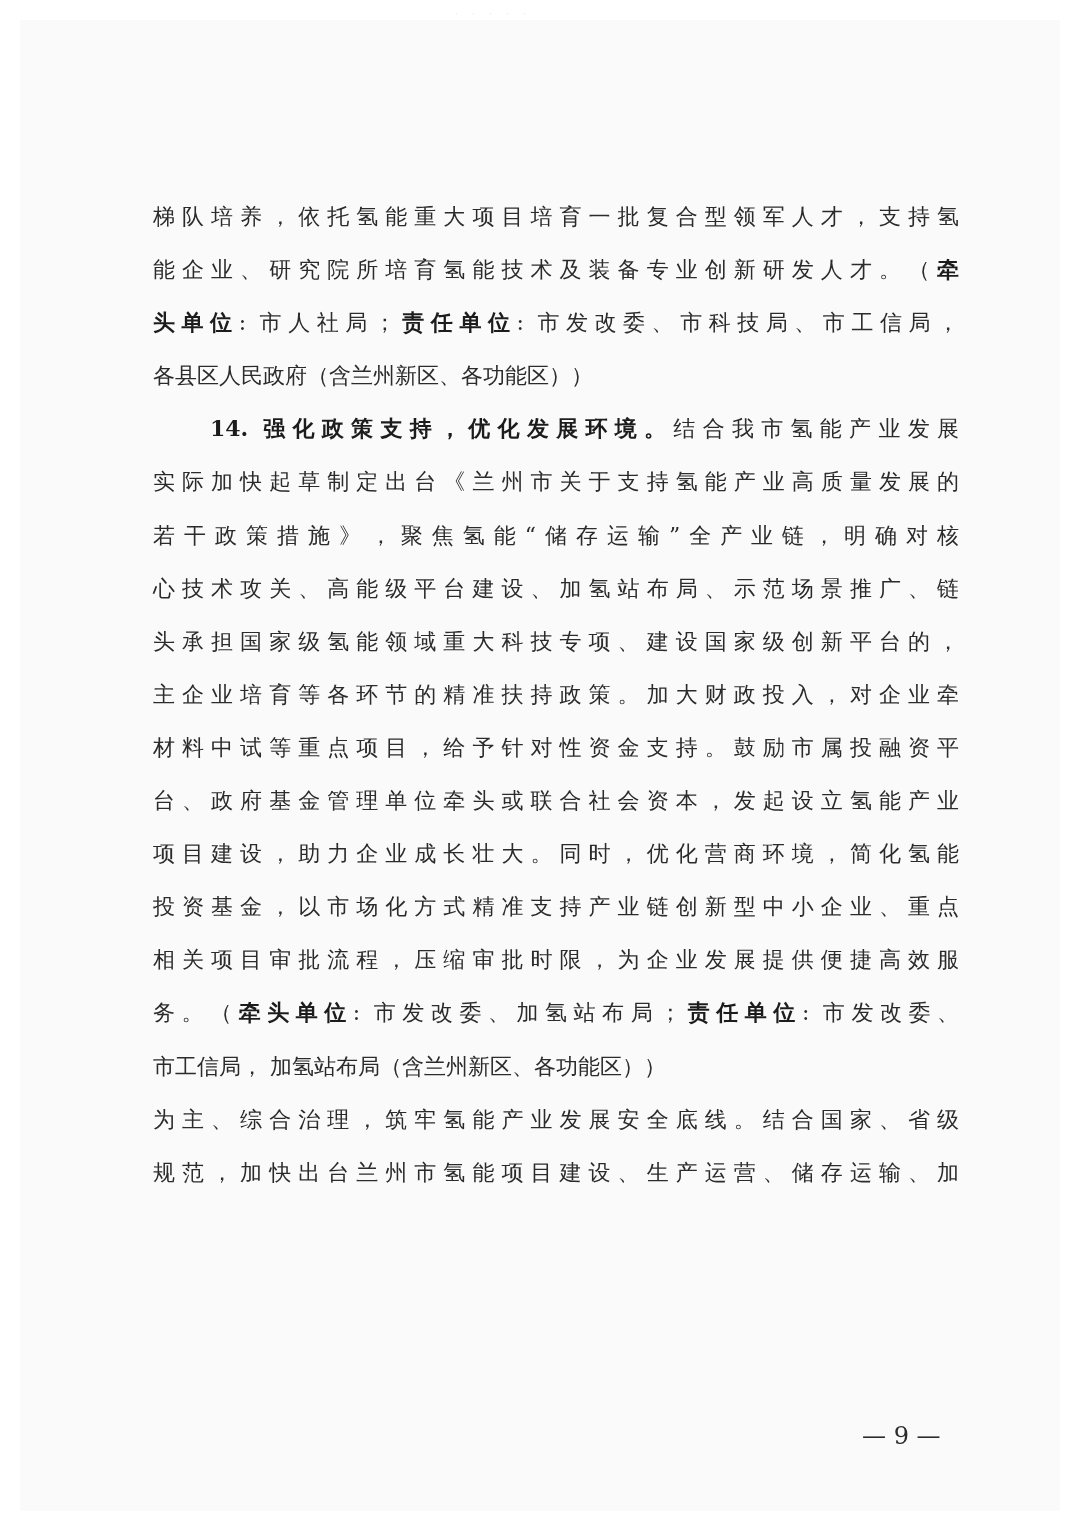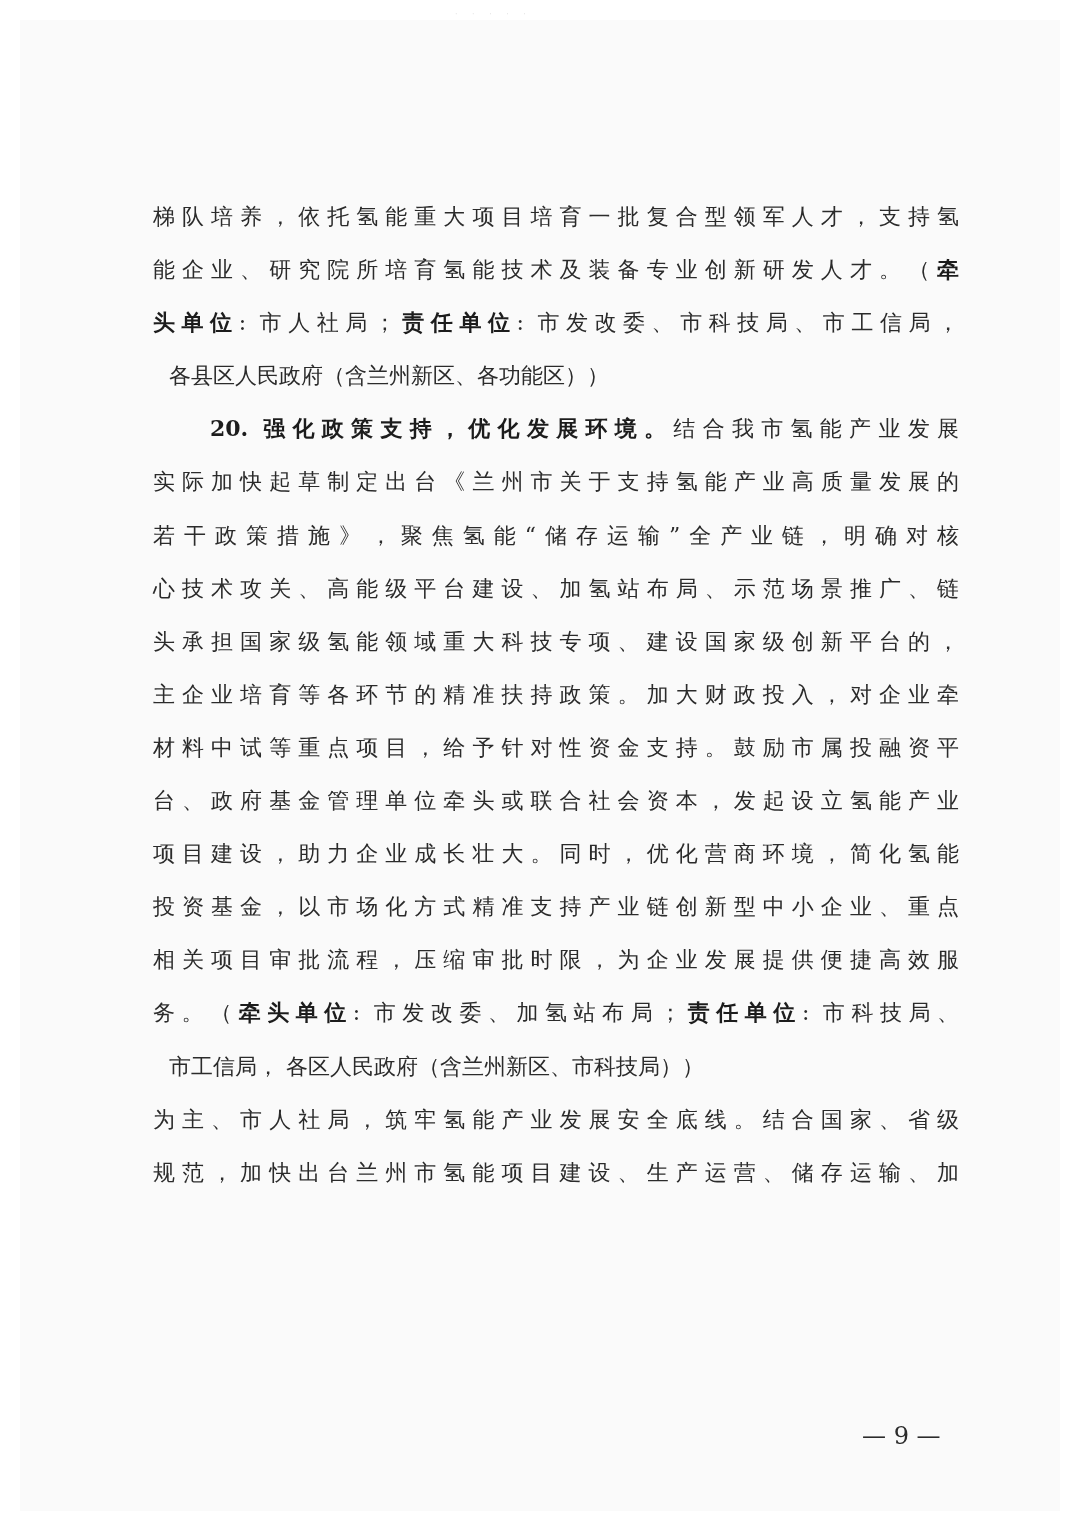--- a/index.html
+++ b/index.html
@@ -44,21 +44,20 @@
     }
     .line {
       display: block;
       white-space: nowrap;
       text-align: justify;
       text-align-last: justify;
       height: 53.1px;
     }
     .line.last {
       text-align-last: left;
-      margin-left: 16px;
     }
     .indent {
       padding-left: 57px;
     }
     .b {
       font-weight: bold;
       color: #1c1c1c;
     }
     .page-number {
       position: absolute;
@@ -79,34 +78,34 @@
 <div class="body-text">
 
   <div>
     <span class="line"><span>梯队培养，依托氢能重大项目培育一批复合型领军人才，支持氢</span></span>
     <span class="line"><span>能企业、研究院所培育氢能技术及装备专业创新研发人才。（</span><span class="b">牵</span></span>
     <span class="line"><span class="b">头单位</span><span>: 市人社局；</span><span class="b">责任单位</span><span>: 市发改委、市科技局、市工信局，</span></span>
     <span class="line last"><span>各县区人民政府（含兰州新区、各功能区））</span></span>
   </div>
 
   <div>
-    <span class="line indent"><span class="b">20. 强化政策支持，优化发展环境。</span><span>结合我市氢能产业发展</span></span>
+    <span class="line indent"><span class="b">14. 强化政策支持，优化发展环境。</span><span>结合我市氢能产业发展</span></span>
     <span class="line"><span>实际加快起草制定出台《兰州市关于支持氢能产业高质量发展的</span></span>
     <span class="line"><span>若干政策措施》，聚焦氢能“储存运输”全产业链，明确对核</span></span>
     <span class="line"><span>心技术攻关、高能级平台建设、加氢站布局、示范场景推广、链</span></span>
     <span class="line"><span>头承担国家级氢能领域重大科技专项、建设国家级创新平台的，</span></span>
     <span class="line"><span>主企业培育等各环节的精准扶持政策。加大财政投入，对企业牵</span></span>
     <span class="line"><span>材料中试等重点项目，给予针对性资金支持。鼓励市属投融资平</span></span>
     <span class="line"><span>台、政府基金管理单位牵头或联合社会资本，发起设立氢能产业</span></span>
     <span class="line"><span>项目建设，助力企业成长壮大。同时，优化营商环境，简化氢能</span></span>
     <span class="line"><span>投资基金，以市场化方式精准支持产业链创新型中小企业、重点</span></span>
     <span class="line"><span>相关项目审批流程，压缩审批时限，为企业发展提供便捷高效服</span></span>
-    <span class="line"><span>务。（</span><span class="b">牵头单位</span><span>: 市发改委、加氢站布局；</span><span class="b">责任单位</span><span>: 市科技局、</span></span>
-    <span class="line last"><span>市工信局， 各区人民政府（含兰州新区、市科技局））</span></span>
+    <span class="line"><span>务。（</span><span class="b">牵头单位</span><span>: 市发改委、加氢站布局；</span><span class="b">责任单位</span><span>: 市发改委、</span></span>
+    <span class="line last"><span>市工信局， 加氢站布局（含兰州新区、各功能区））</span></span>
   </div>
 
   <div>
-    <span class="line"><span>为主、市人社局，筑牢氢能产业发展安全底线。结合国家、省级</span></span>
+    <span class="line"><span>为主、综合治理，筑牢氢能产业发展安全底线。结合国家、省级</span></span>
     <span class="line"><span>规范，加快出台兰州市氢能项目建设、生产运营、储存运输、加</span></span>
   </div>
 </div>
 
 <div class="page-number">— 9 —</div>
 
 </body></html>

